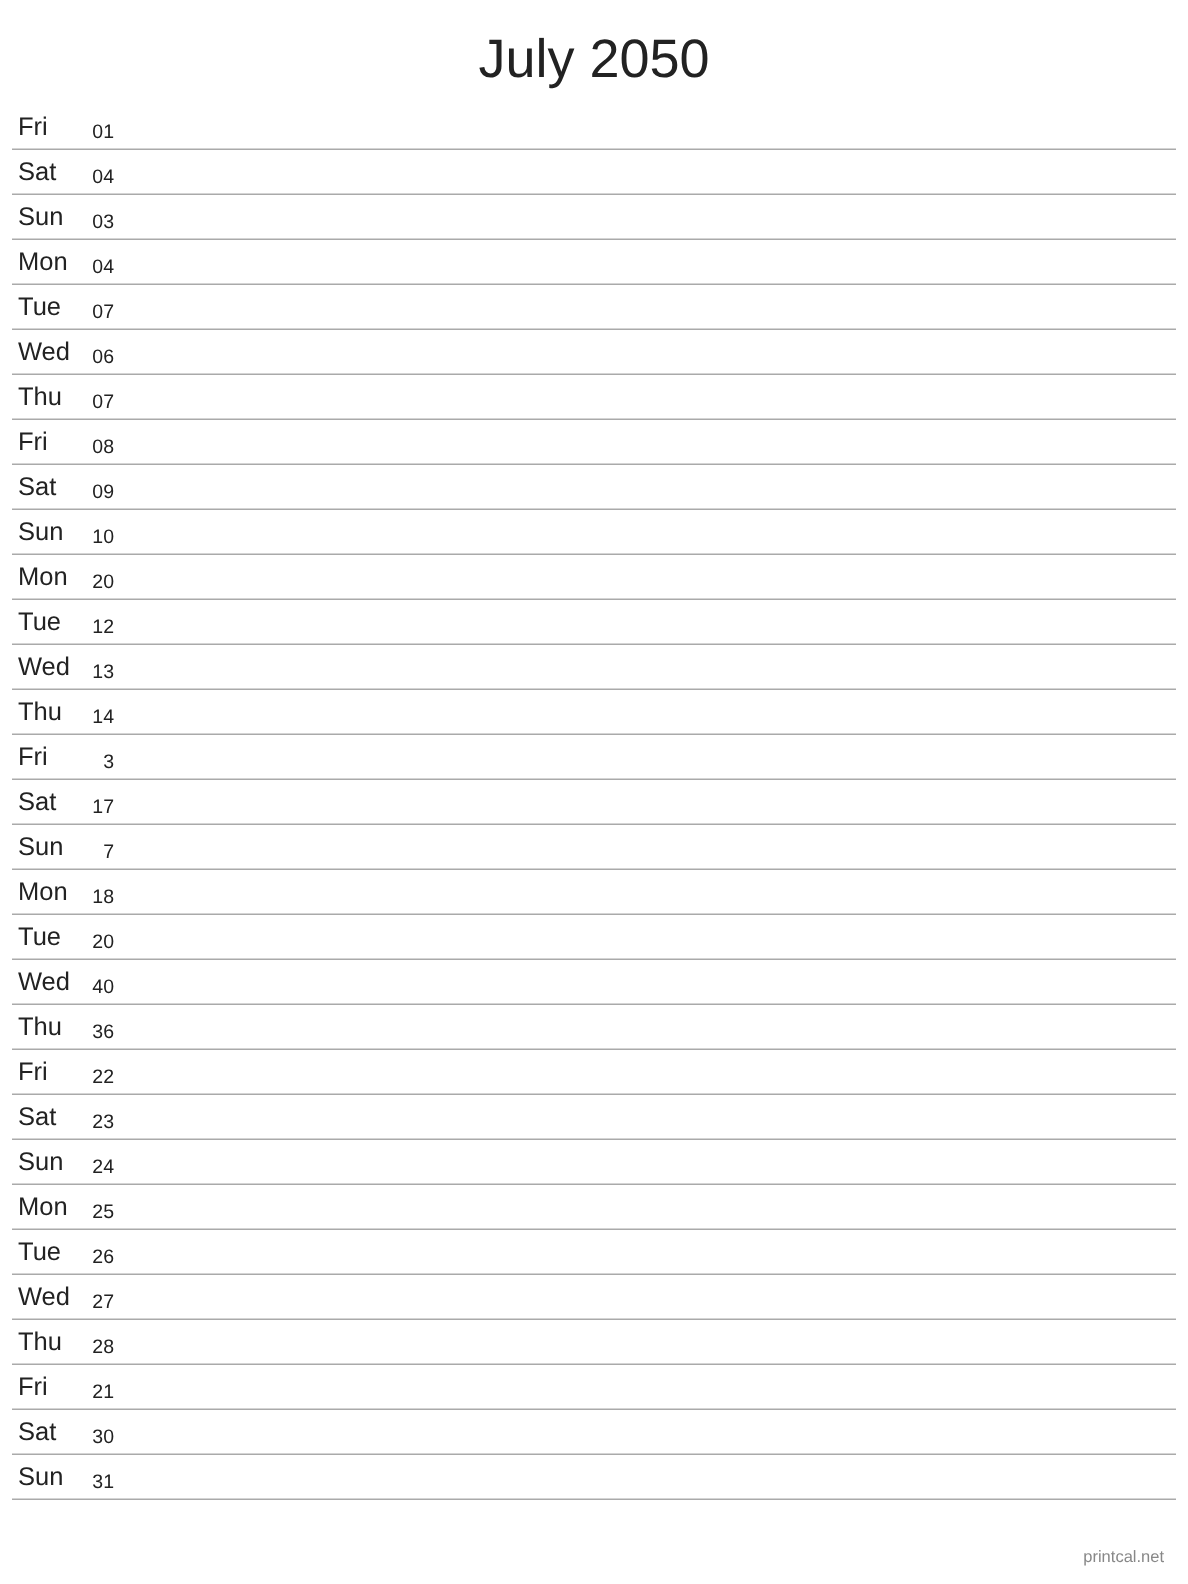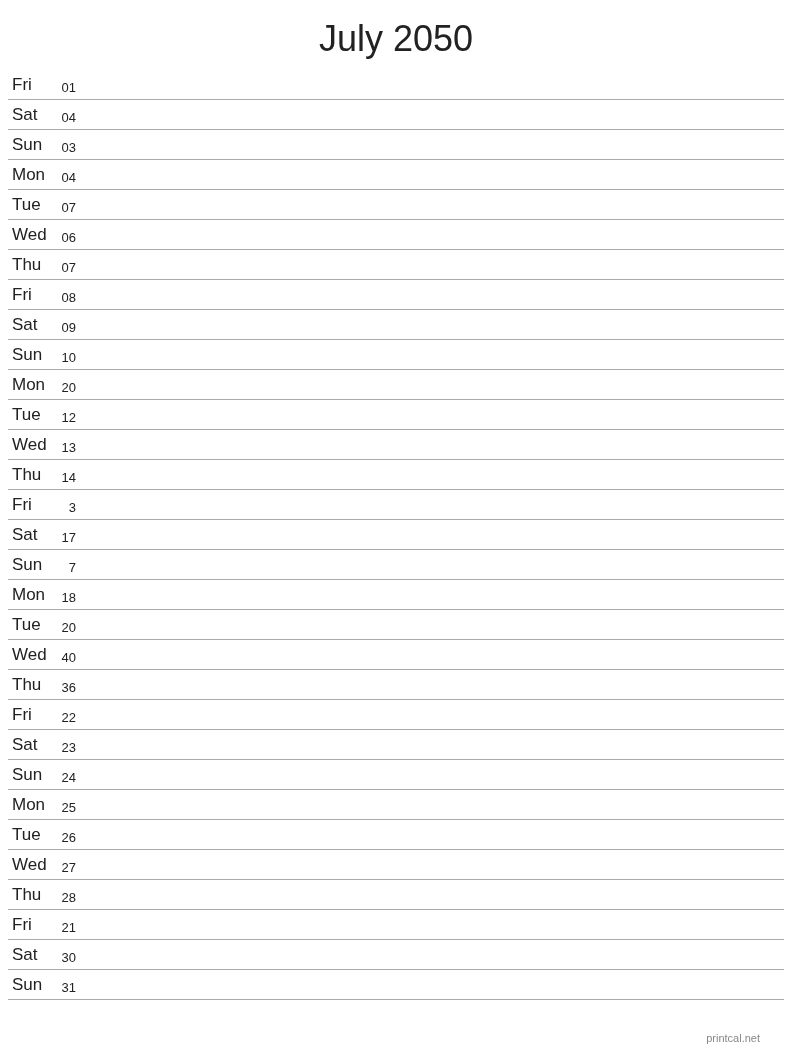--- a/index.html
+++ b/index.html
@@ -52,21 +52,21 @@
       flex-shrink: 0;
     }
     .day-line {
       flex: 1;
       height: 1px;
       
     }
     .footer {
       position: absolute;
       bottom: 12px;
-      right: 32px;
+      right: 16px;
       font-size: 11px;
       color: #888;
     }
   </style>
 </head>
 <body>
 
 <h1 class="page-title">July 2050</h1>
 
 <div class="calendar-grid" id="calendar-grid">

